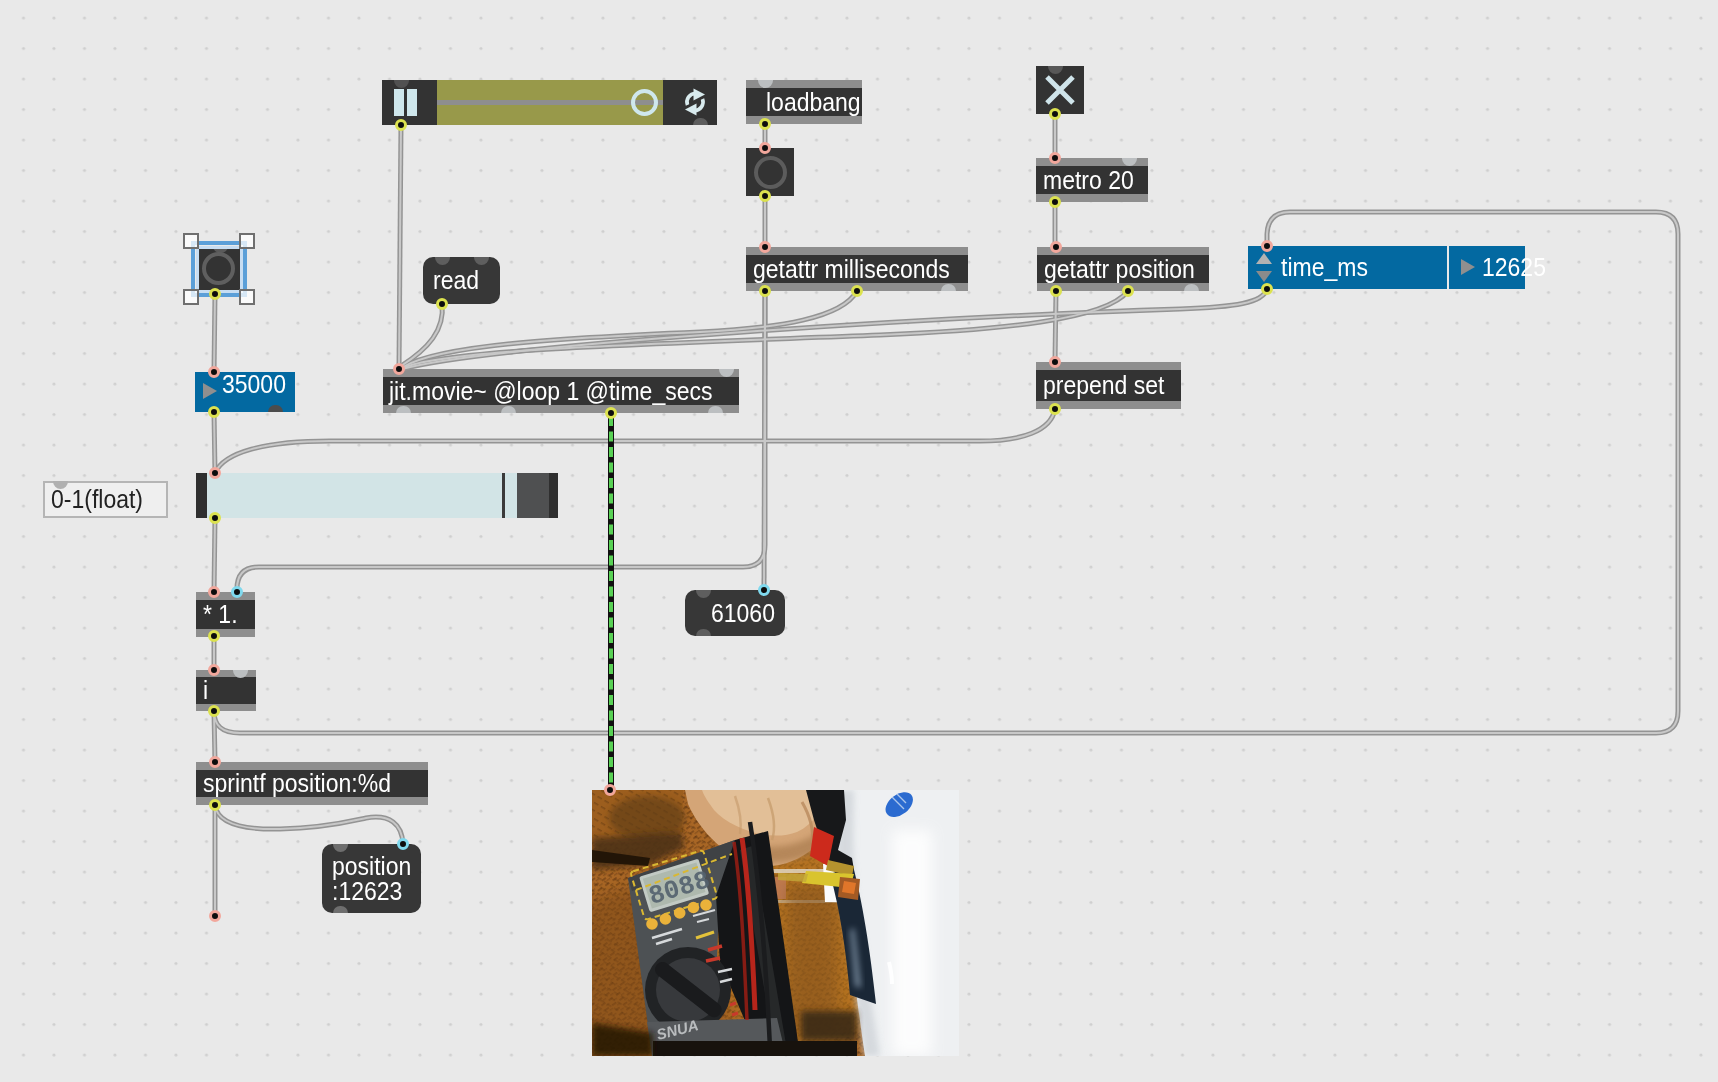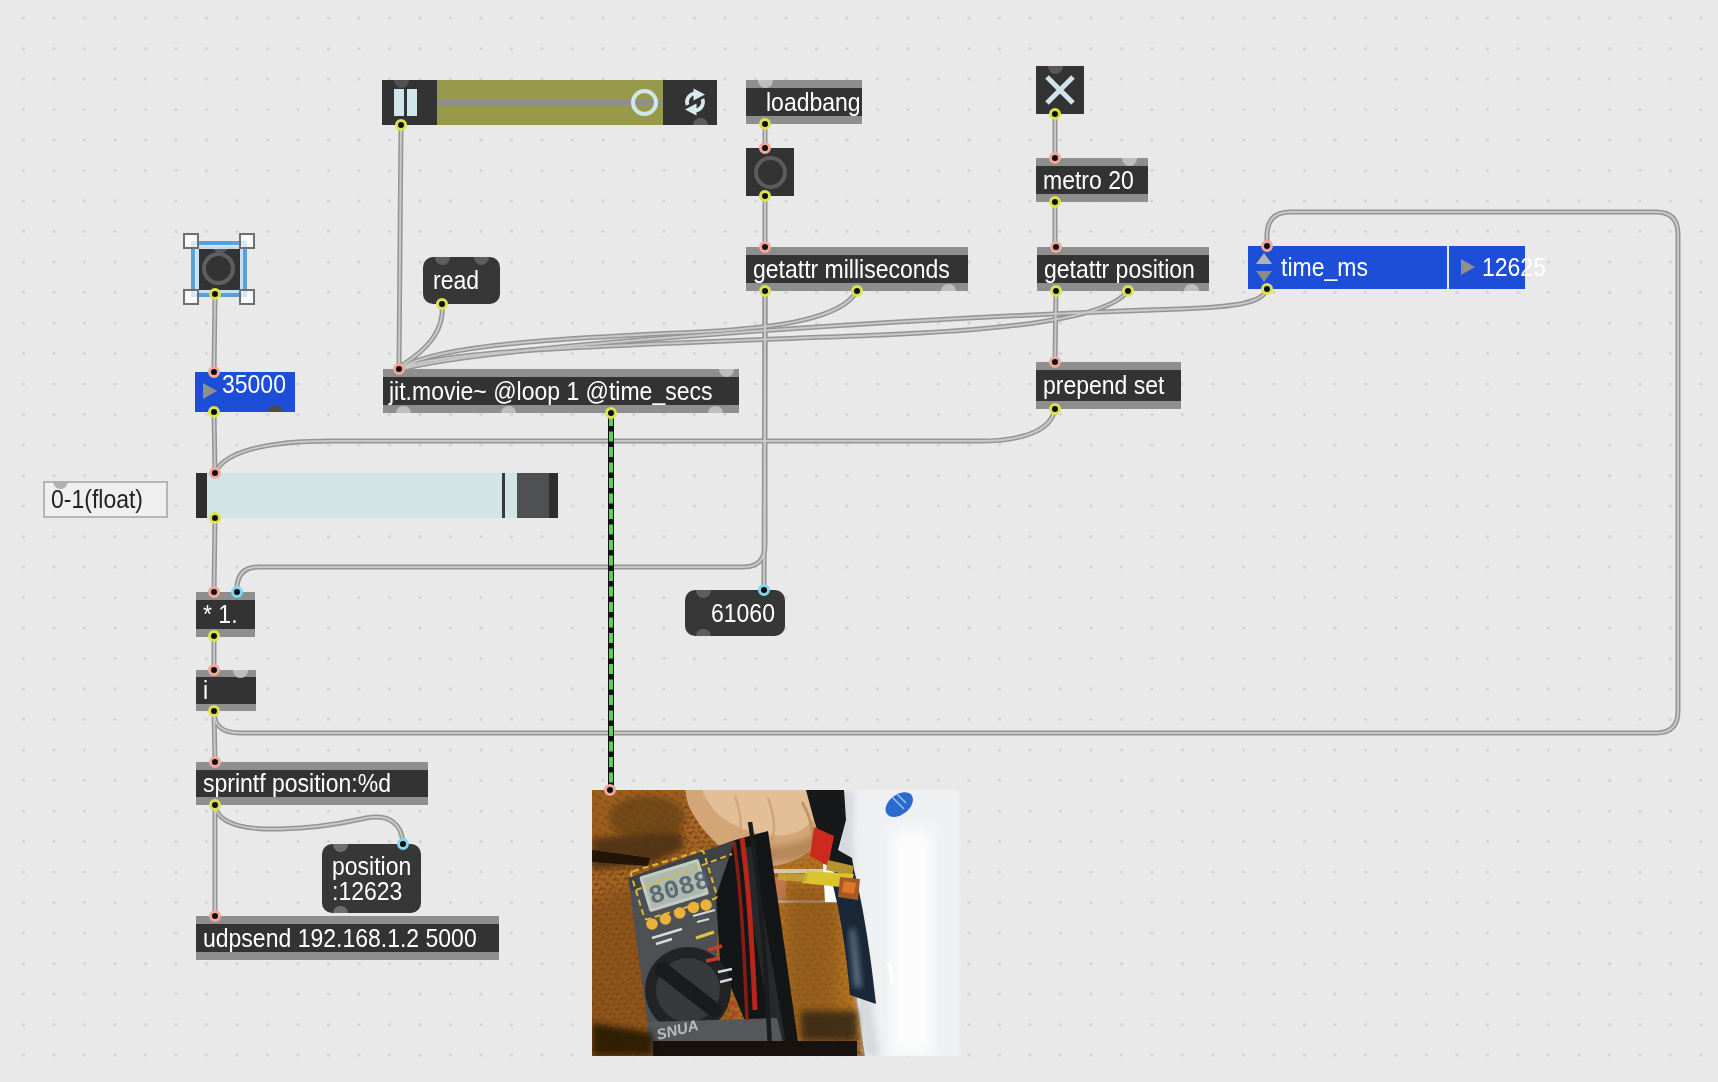--- a/index.html
+++ b/index.html
@@ -2,21 +2,21 @@
 <html><head><meta charset="utf-8"><style>
 *{box-sizing:border-box;margin:0;padding:0}
 html,body{width:1718px;height:1082px;overflow:hidden}
 #page{position:relative;width:1718px;height:1082px;background:#e9e9e9;font-family:"Liberation Sans",sans-serif}
 
 .lay{position:absolute;left:0;top:0}
 .ob{position:absolute;background:#8e8e8e}
 .ob .m{position:absolute;left:0;right:0;background:#333333;display:flex;align-items:center;overflow:hidden}
 .tx{font-size:25px;color:#fff;transform:scaleX(.92);transform-origin:0 50%;white-space:pre}
 .msg{position:absolute;background:#373737;border-radius:10px;display:flex;align-items:center;overflow:hidden}
-.num{position:absolute;background:#1d4ed8}
+.num{position:absolute;background:#0369a1}
 .p{position:absolute;width:12px;height:12px;border-radius:50%;background:#0d0d0d;transform:translate(-50%,-50%);z-index:40}
 .pi{border:3px solid #f2a79c}
 .pc{border:3px solid #7fd9ee}
 .po{border:3px solid #dce24f}
 .bump{position:absolute;z-index:6}
 svg.lay{z-index:20;pointer-events:none}
 .wa{stroke:#949494;stroke-width:5}
 .wb{stroke:#c8c8c8;stroke-width:2}
 </style></head><body>
 <div id="page">
@@ -132,25 +132,20 @@
         <span class="tx">i</span>
       </div>
     </div>
     <div class="ob" style="left:196px;top:762px;width:232px;height:43px">
       <div class="m" style="top:8px;bottom:8px;padding-left:7px">
         <span class="tx">sprintf position:%d</span>
       </div>
     </div>
     <div class="msg" style="left:322px;top:844px;width:99px;height:69px;padding-left:10px">
       <span class="tx" style="line-height:25px;">position<br>:12623</span>
-    </div>
-    <div class="ob" style="left:196px;top:916px;width:303px;height:44px">
-      <div class="m" style="top:8px;bottom:8px;padding-left:7px">
-        <span class="tx">udpsend 192.168.1.2 5000</span>
-      </div>
     </div>
 <svg class="lay" style="left:592px;top:790px" width="367" height="266" viewBox="0 0 367 266">
 <defs>
  <filter id="b1" x="-30%" y="-30%" width="160%" height="160%">
           <feGaussianBlur stdDeviation="3"></feGaussianBlur>
         </filter>
  <filter id="b2" x="-30%" y="-30%" width="160%" height="160%">
           <feGaussianBlur stdDeviation="7"></feGaussianBlur>
         </filter>
  <pattern id="wd" width="9" height="6" patternUnits="userSpaceOnUse" patternTransform="rotate(-35)">

